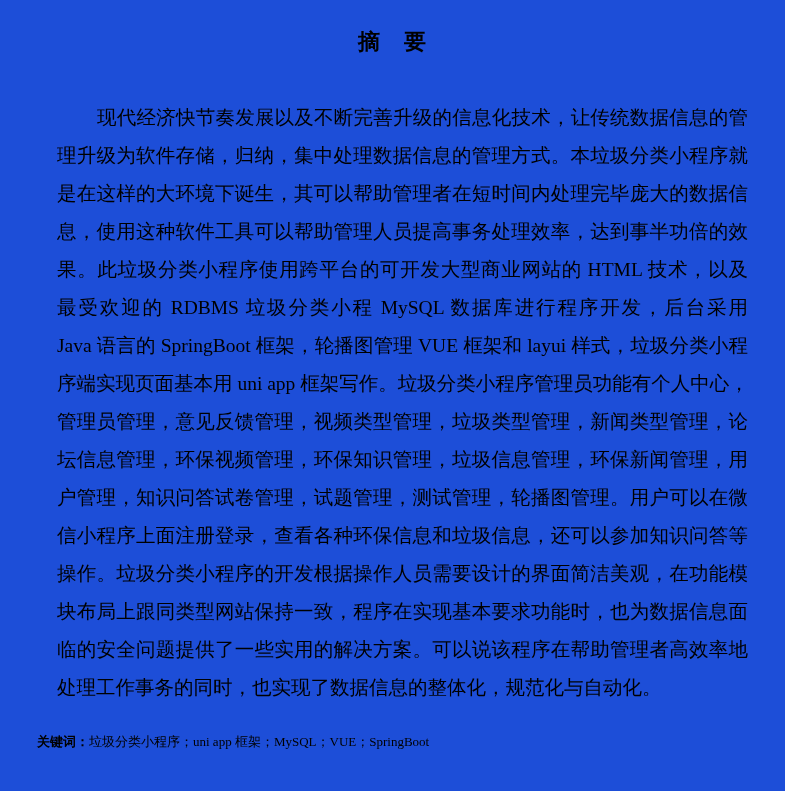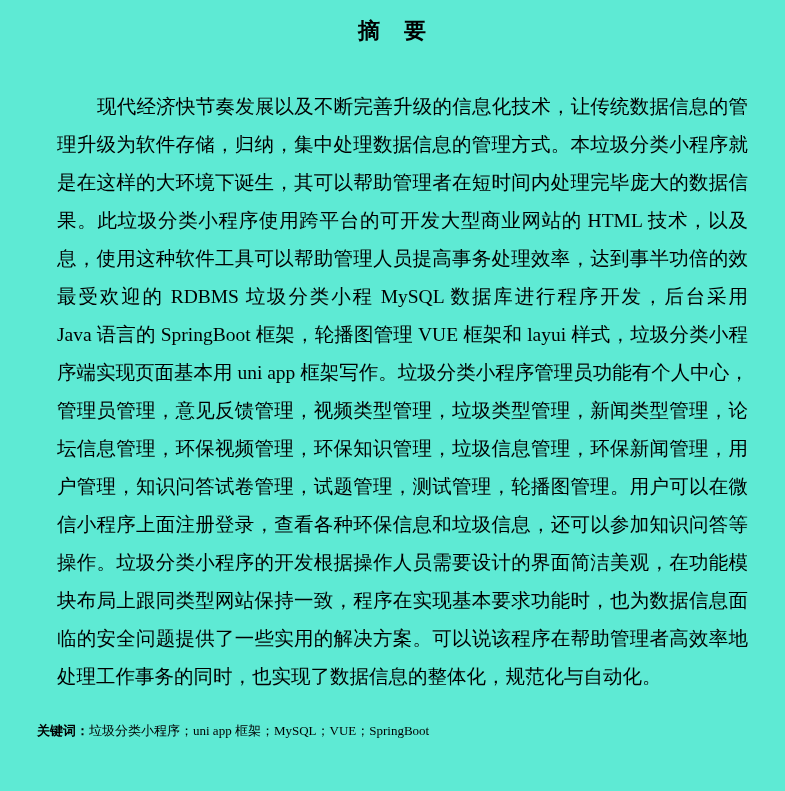--- a/index.html
+++ b/index.html
@@ -4,25 +4,25 @@
 <style>
   html, body {
     margin: 0;
     padding: 0;
     background: #ffffff;
   }
   .page {
     position: relative;
     width: 785px;
     height: 791px;
-    background: #5eead4;
+    background: #1d4ed8;
     color: #000000;
     font-family: "Liberation Serif", "DejaVu Serif", serif;
     box-sizing: border-box;
-    padding: 16px 37px 0 37px;
+    padding: 27px 37px 0 37px;
     overflow: hidden;
   }
   .doc-title {
     margin: 0;
     font-size: 22px;
     line-height: 30px;
     font-weight: bold;
     text-align: center;
     letter-spacing: 1px;
   }
@@ -58,22 +58,22 @@
 <body>
 
 <div class="page">
 
   <h1 class="doc-title">摘　要</h1>
 
   <div class="abstract-body">
     <div class="line just indent">现代经济快节奏发展以及不断完善升级的信息化技术，让传统数据信息的管</div>
     <div class="line just">理升级为软件存储，归纳，集中处理数据信息的管理方式。本垃圾分类小程序就</div>
     <div class="line just">是在这样的大环境下诞生，其可以帮助管理者在短时间内处理完毕庞大的数据信</div>
+    <div class="line just">息，使用这种软件工具可以帮助管理人员提高事务处理效率，达到事半功倍的效</div>
     <div class="line just">果。此垃圾分类小程序使用跨平台的可开发大型商业网站的 HTML 技术，以及</div>
-    <div class="line just">息，使用这种软件工具可以帮助管理人员提高事务处理效率，达到事半功倍的效</div>
     <div class="line just">最受欢迎的 RDBMS 垃圾分类小程 MySQL 数据库进行程序开发，后台采用</div>
     <div class="line just">Java 语言的 SpringBoot 框架，轮播图管理 VUE 框架和 layui 样式，垃圾分类小程</div>
     <div class="line just">序端实现页面基本用 uni app 框架写作。垃圾分类小程序管理员功能有个人中心，</div>
     <div class="line just">管理员管理，意见反馈管理，视频类型管理，垃圾类型管理，新闻类型管理，论</div>
     <div class="line just">坛信息管理，环保视频管理，环保知识管理，垃圾信息管理，环保新闻管理，用</div>
     <div class="line just">户管理，知识问答试卷管理，试题管理，测试管理，轮播图管理。用户可以在微</div>
     <div class="line just">信小程序上面注册登录，查看各种环保信息和垃圾信息，还可以参加知识问答等</div>
     <div class="line just">操作。垃圾分类小程序的开发根据操作人员需要设计的界面简洁美观，在功能模</div>
     <div class="line just">块布局上跟同类型网站保持一致，程序在实现基本要求功能时，也为数据信息面</div>
     <div class="line just">临的安全问题提供了一些实用的解决方案。可以说该程序在帮助管理者高效率地</div>

